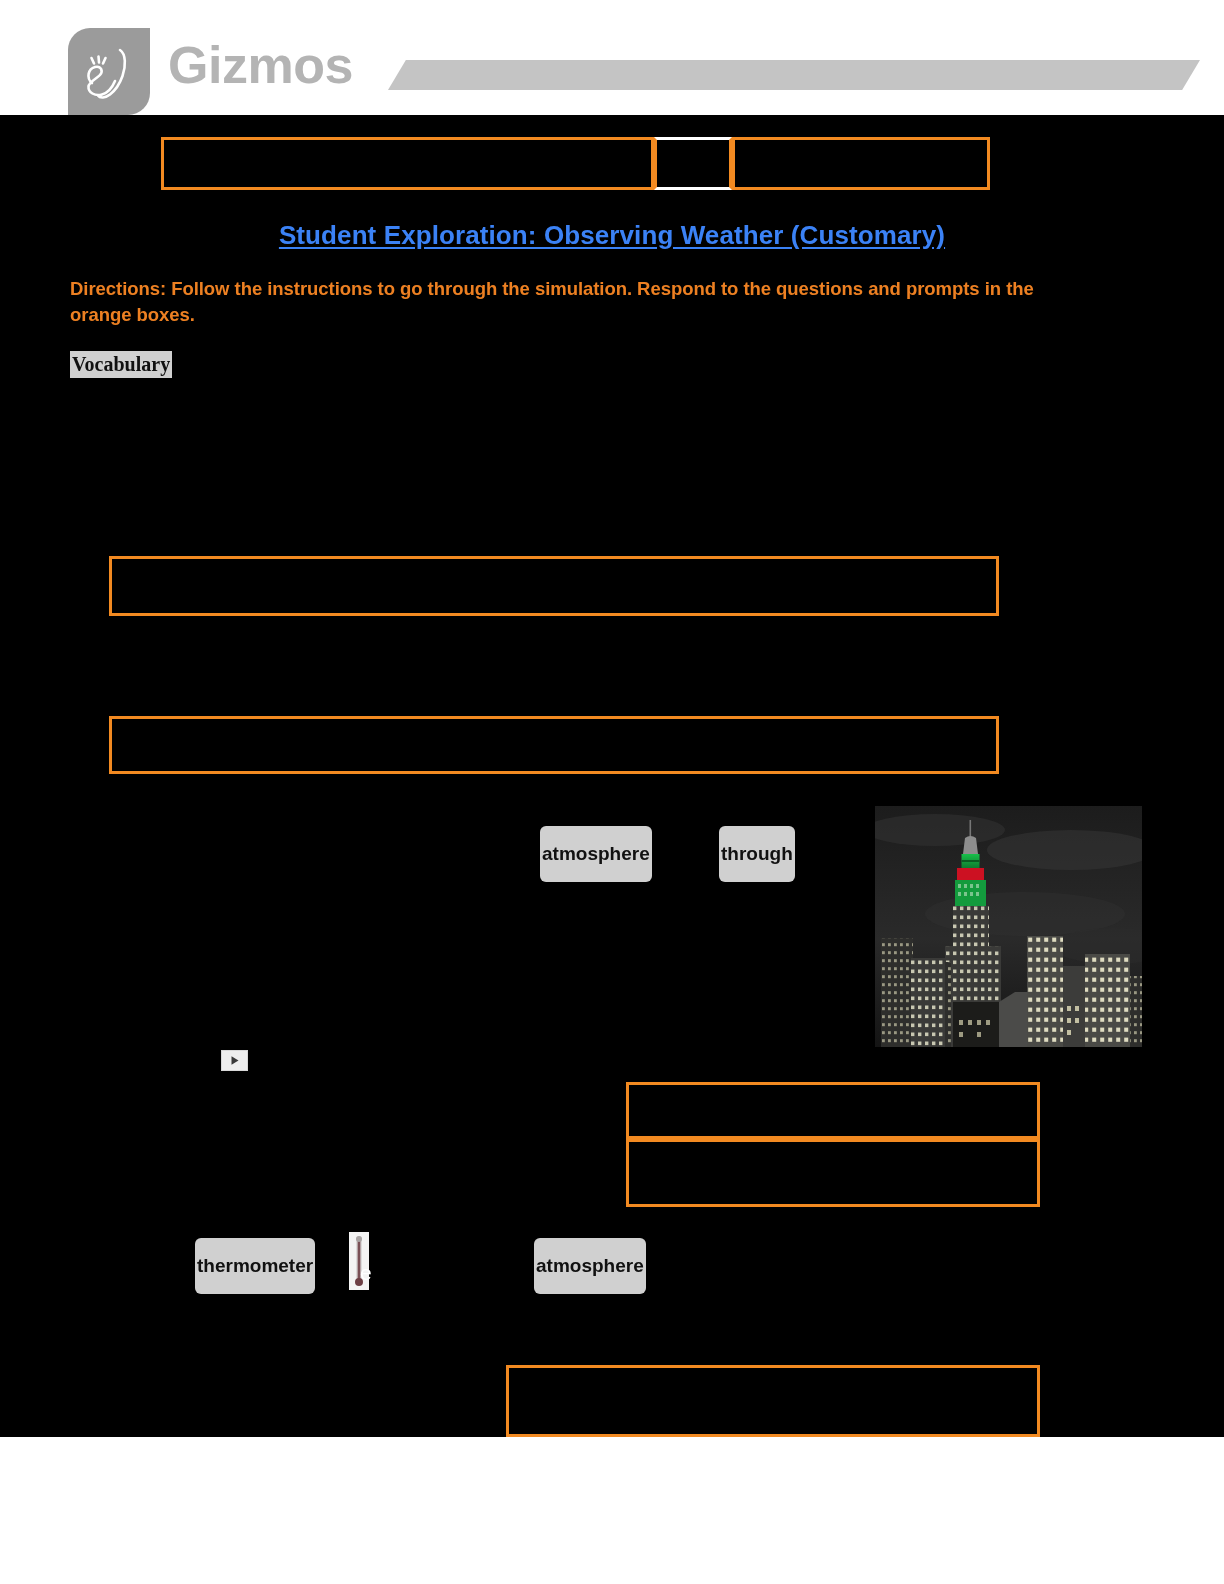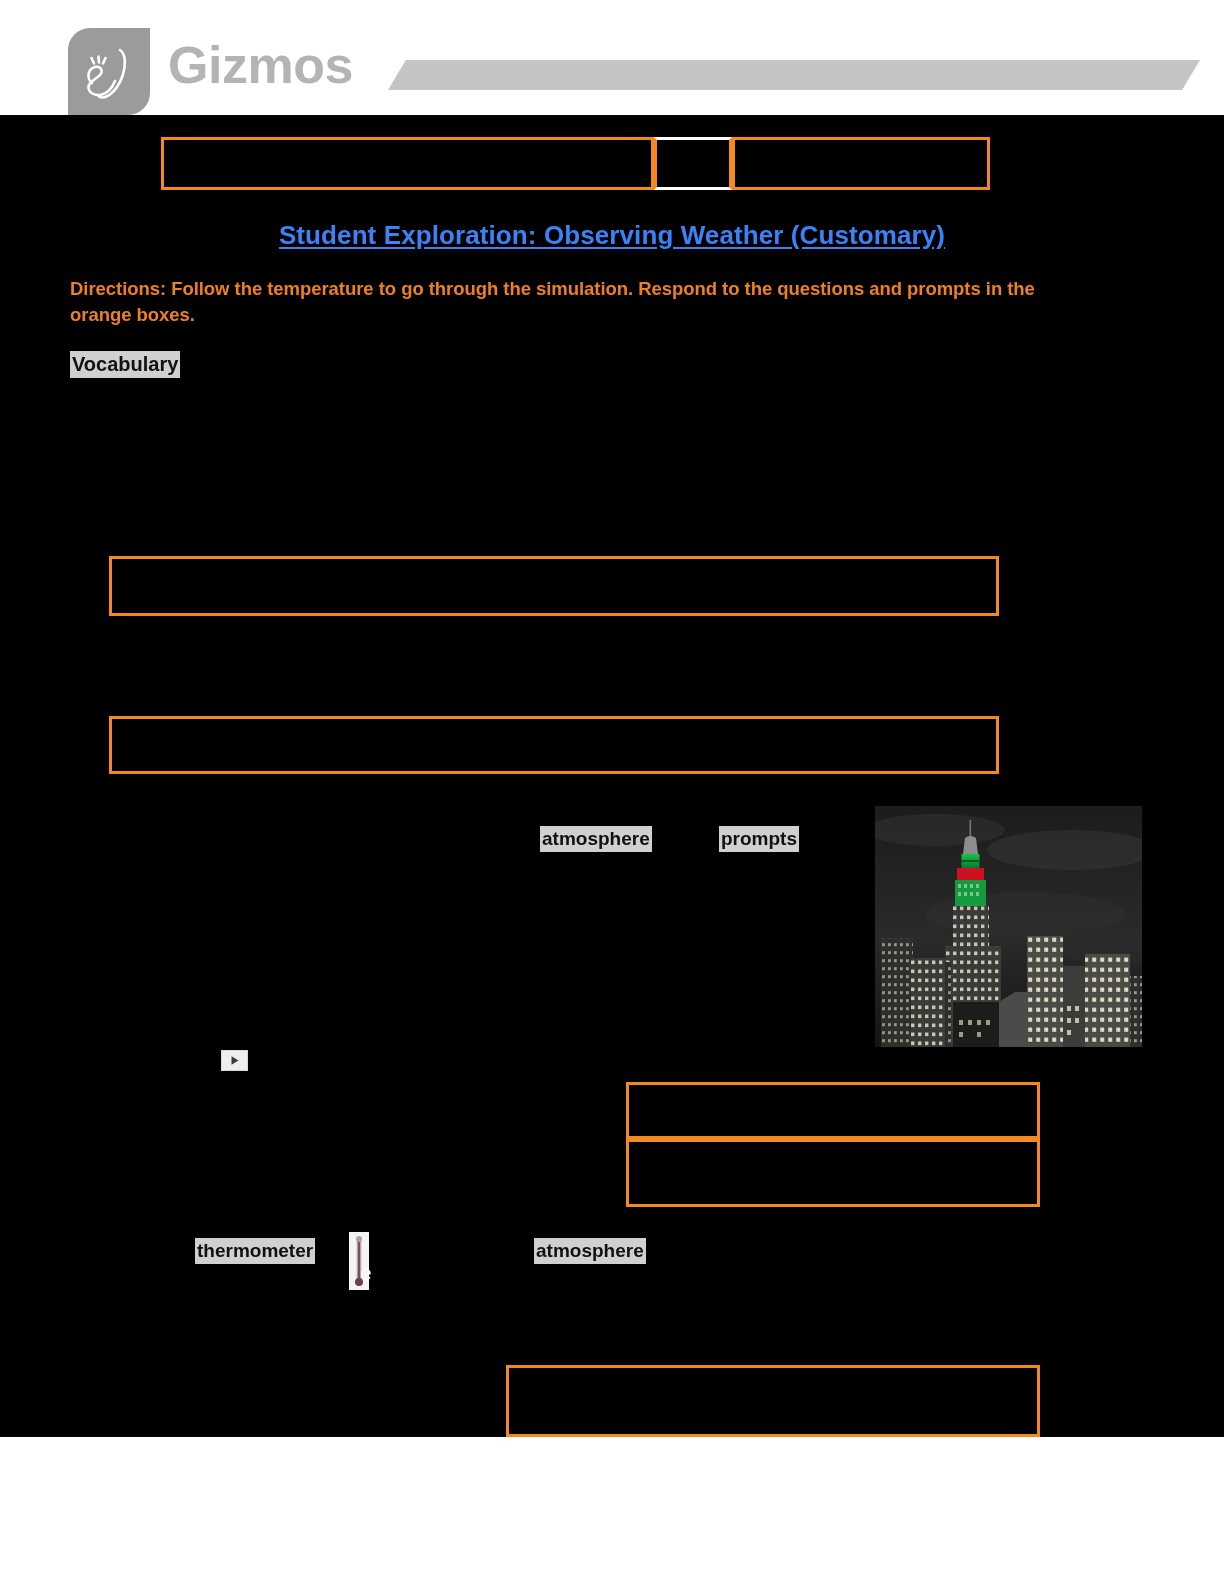--- a/index.html
+++ b/index.html
@@ -136,20 +136,21 @@
   .vocab-head {
     position: absolute;
     left: 70px;
     top: 351px;
     font-size: 20px;
     font-weight: 700;
     color: #111111;
     background: #d0d0d0;
     padding: 1px 2px;
     line-height: 1.25;
+    font-family: Liberation Serif, serif;
   }
 
   
   .orange-box {
     position: absolute;
     box-sizing: border-box;
     border: 3px solid #f28a21;
     background: #000000;
   }
   .box-1 { left: 109px; top: 556px;  width: 890px; height: 60px; }
@@ -158,23 +159,24 @@
   .box-4 { left: 626px; top: 1139px; width: 414px; height: 68px; }
   .box-5 { left: 506px; top: 1365px; width: 534px; height: 72px; }
 
   
   .vocab-term {
     position: absolute;
     font-size: 19px;
     font-weight: 700;
     color: #111111;
     background: #d0d0d0;
-    padding: 1px 2px;
+    padding: 16px 2px;
     white-space: nowrap;
     line-height: 1.25;
+    border-radius: 6px;
   }
   .term-atmosphere  { left: 540px;  top: 826px; }
   .term-weather     { left: 719px;  top: 826px; }
   .term-thermometer { left: 195px;  top: 1238px; }
   .term-temperature { left: 534px;  top: 1238px; }
 
   
   .skyline {
     position: absolute;
     left: 875px;
@@ -255,32 +257,32 @@
   </div>
 
   <div class="top-table">
     <div class="tt-cell tt-cell-left"></div>
     <div class="tt-cell tt-cell-mid"></div>
     <div class="tt-cell tt-cell-right"></div>
   </div>
 
   <div class="doc-title">Student Exploration: Observing Weather (Customary)</div>
 
-  <div class="directions">Directions: Follow the temperature to go through the simulation. Respond to the questions and prompts in the orange boxes.</div>
+  <div class="directions">Directions: Follow the instructions to go through the simulation. Respond to the questions and prompts in the orange boxes.</div>
 
   <div class="vocab-head">Vocabulary</div>
 
   <div class="orange-box box-1"></div>
   <div class="orange-box box-2"></div>
   <div class="orange-box box-3"></div>
   <div class="orange-box box-4"></div>
   <div class="orange-box box-5"></div>
 
   <div class="vocab-term term-atmosphere">atmosphere</div>
-  <div class="vocab-term term-weather">prompts</div>
+  <div class="vocab-term term-weather">through</div>
   <div class="vocab-term term-thermometer">thermometer</div>
   <div class="vocab-term term-temperature">atmosphere</div>
 
   <div class="skyline">
     <svg width="267" height="241" viewBox="0 0 267 241" aria-hidden="true">
       <defs>
         <linearGradient id="sky" x1="0" y1="0" x2="0" y2="1">
           <stop offset="0%" stop-color="#1c1c1c"></stop>
           <stop offset="55%" stop-color="#2a2a2a"></stop>
           <stop offset="100%" stop-color="#141414"></stop>

